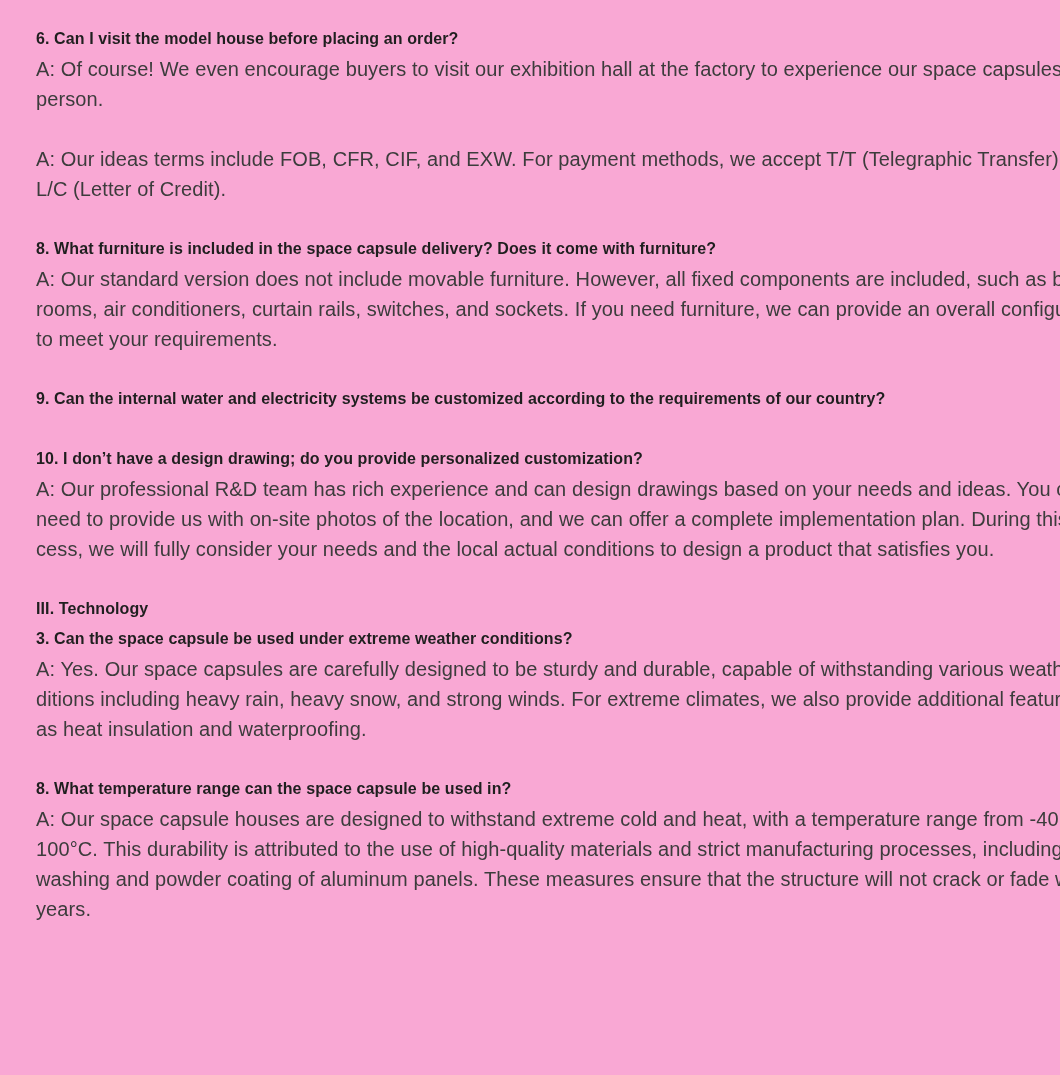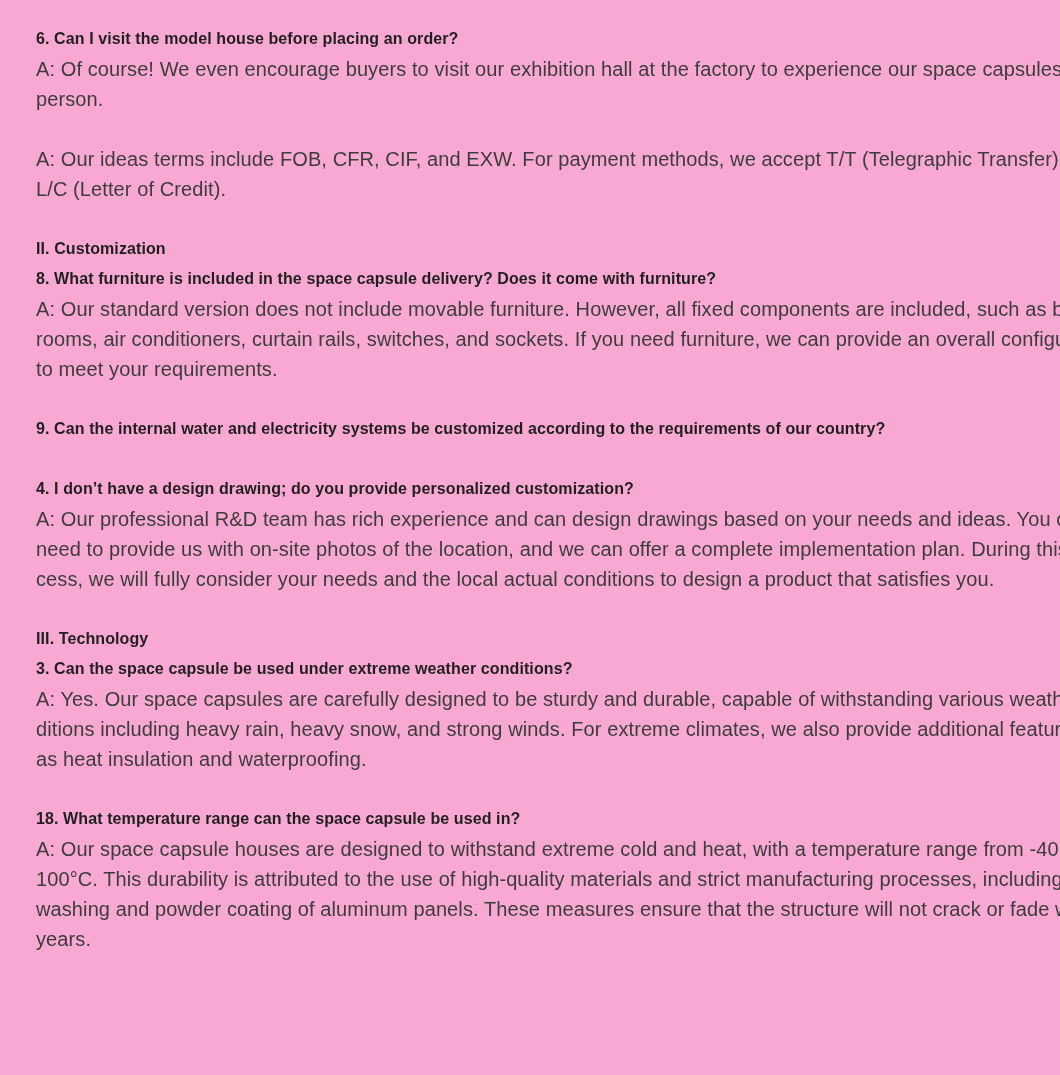--- a/index.html
+++ b/index.html
@@ -49,47 +49,46 @@
     <div class="answer">A: Of course! We even encourage buyers to visit our exhibition hall at the factory to experience our space capsules in
 person.</div>
   </section>
 
   <section class="block">
     <div class="answer">A: Our ideas terms include FOB, CFR, CIF, and EXW. For payment methods, we accept T/T (Telegraphic Transfer) and
 L/C (Letter of Credit).</div>
   </section>
 
   <section class="block">
-    <div class="section-heading">II. Customization</div>
     <div class="q-heading">8. What furniture is included in the space capsule delivery? Does it come with furniture?</div>
     <div class="answer">A: Our standard version does not include movable furniture. However, all fixed components are included, such as bath-
 rooms, air conditioners, curtain rails, switches, and sockets. If you need furniture, we can provide an overall configuration
 to meet your requirements.</div>
   </section>
 
   <section class="block">
     <div class="q-heading">9. Can the internal water and electricity systems be customized according to the requirements of our country?</div>
   </section>
 
   <section class="block">
-    <div class="q-heading">4. I don’t have a design drawing; do you provide personalized customization?</div>
+    <div class="q-heading">10. I don’t have a design drawing; do you provide personalized customization?</div>
     <div class="answer">A: Our professional R&amp;D team has rich experience and can design drawings based on your needs and ideas. You only
 need to provide us with on-site photos of the location, and we can offer a complete implementation plan. During this pro-
 cess, we will fully consider your needs and the local actual conditions to design a product that satisfies you.</div>
   </section>
 
   <section class="block">
     <div class="section-heading">III. Technology</div>
     <div class="q-heading">3. Can the space capsule be used under extreme weather conditions?</div>
     <div class="answer">A: Yes. Our space capsules are carefully designed to be sturdy and durable, capable of withstanding various weather con-
 ditions including heavy rain, heavy snow, and strong winds. For extreme climates, we also provide additional features such
 as heat insulation and waterproofing.</div>
   </section>
 
   <section class="block">
-    <div class="q-heading">18. What temperature range can the space capsule be used in?</div>
+    <div class="q-heading">8. What temperature range can the space capsule be used in?</div>
     <div class="answer">A: Our space capsule houses are designed to withstand extreme cold and heat, with a temperature range from -40°C to
 100°C. This durability is attributed to the use of high-quality materials and strict manufacturing processes, including acid
 washing and powder coating of aluminum panels. These measures ensure that the structure will not crack or fade within 30
 years.</div>
   </section>
 
 </div>
 
 </body></html>

